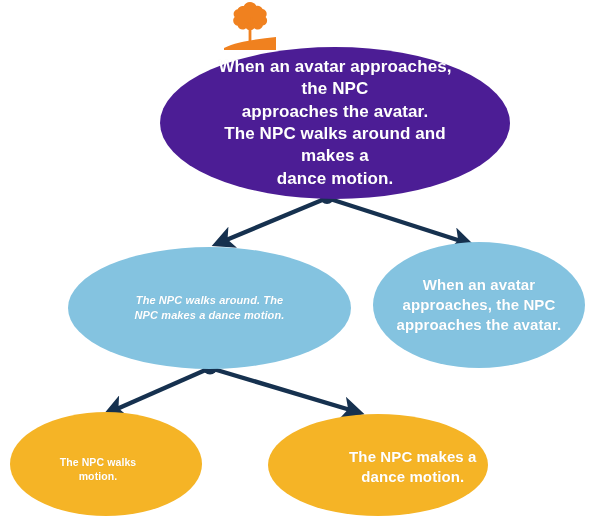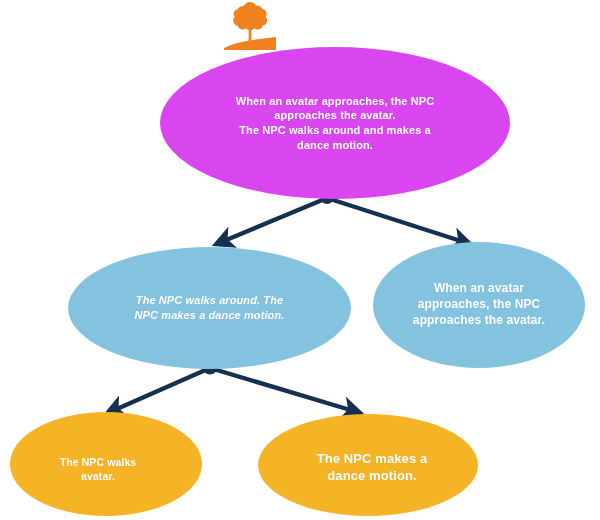--- a/index.html
+++ b/index.html
@@ -42,68 +42,69 @@
   .node .node-text {
     display: block;
     width: 82%;
     white-space: pre-line;
   }
   #node-root {
     left: 160px;
     top: 47px;
     width: 350px;
     height: 152px;
-    background: #d946ef;
-    font-size: 11px;
+    background: #4c1d95;
+    font-size: 17px;
     z-index: 3;
   }
   #node-root .node-text { width: 72%; }
   #node-mid-left {
     left: 68px;
     top: 247px;
     width: 283px;
     height: 122px;
     background: #84C3E0;
     font-size: 11px;
     z-index: 3;
   }
   #node-mid-left .node-text { width: 74%; font-style: italic; }
   #node-mid-right {
     left: 373px;
     top: 242px;
     width: 212px;
     height: 126px;
     background: #84C3E0;
-    font-size: 12px;
+    font-size: 15px;
     z-index: 3;
   }
   #node-mid-right .node-text { width: 78%; }
   #node-leaf-left {
     left: 10px;
     top: 412px;
     width: 192px;
     height: 104px;
     background: #F5B426;
     font-size: 10.5px;
     z-index: 3;
   }
   #node-leaf-left .node-text {
     width: 72%;
     position: relative;
     left: -8px;
     top: 6px;
   }
   #node-leaf-right {
-    left: 258px;
+    left: 268px;
     top: 414px;
     width: 220px;
     height: 102px;
     background: #F5B426;
-    font-size: 13px;
-    z-index: 3;
+    font-size: 15px;
+    z-index: 3;
+    justify-content: flex-end;
   }
   #node-leaf-right .node-text {
     width: 72%;
     position: relative;
     left: 4px;
     top: 2px;
   }
   #tree-logo {
     position: absolute;
     left: 224px;
@@ -190,21 +191,21 @@
   </div>
 
   <div class="node" id="node-mid-right">
     <span class="node-text">When an avatar
 approaches, the NPC
 approaches the avatar.</span>
   </div>
 
   <div class="node" id="node-leaf-left">
     <span class="node-text">The NPC walks
-avatar.</span>
+motion.</span>
   </div>
 
   <div class="node" id="node-leaf-right">
     <span class="node-text">The NPC makes a
 dance motion.</span>
   </div>
 
 </div>
 
 </body></html>

